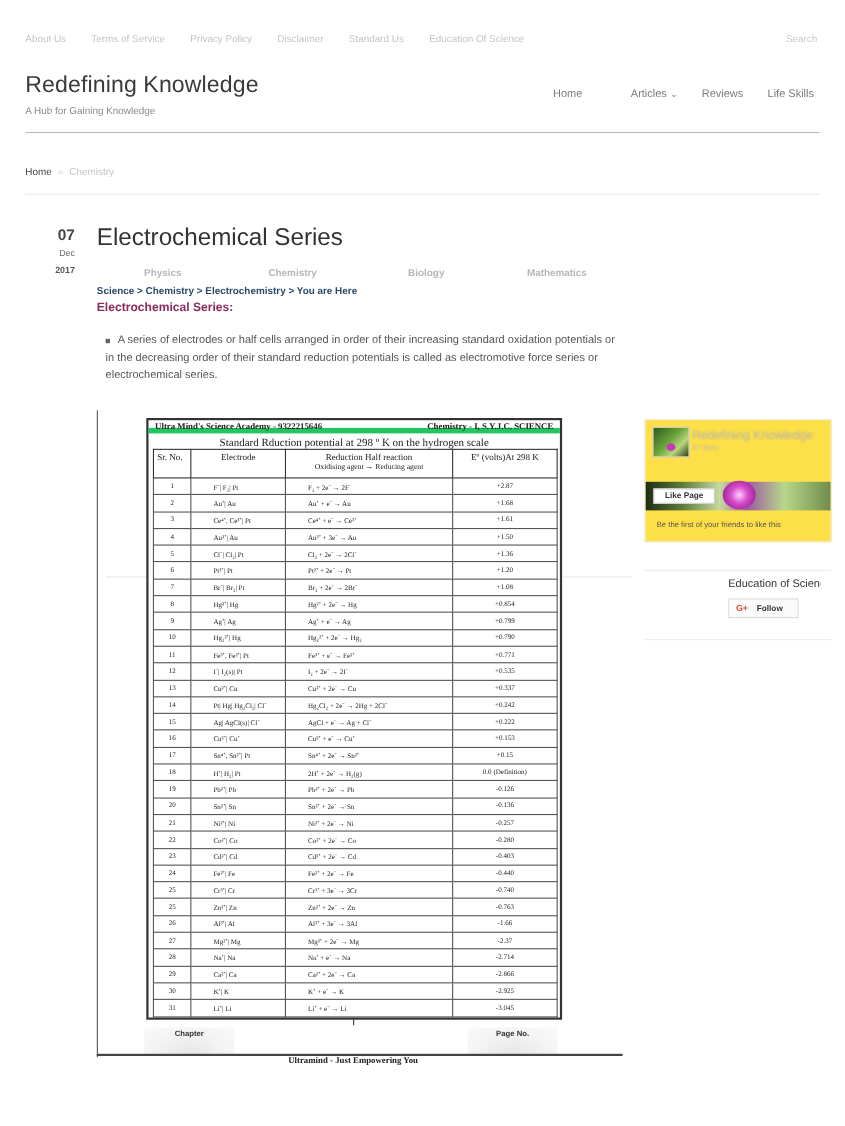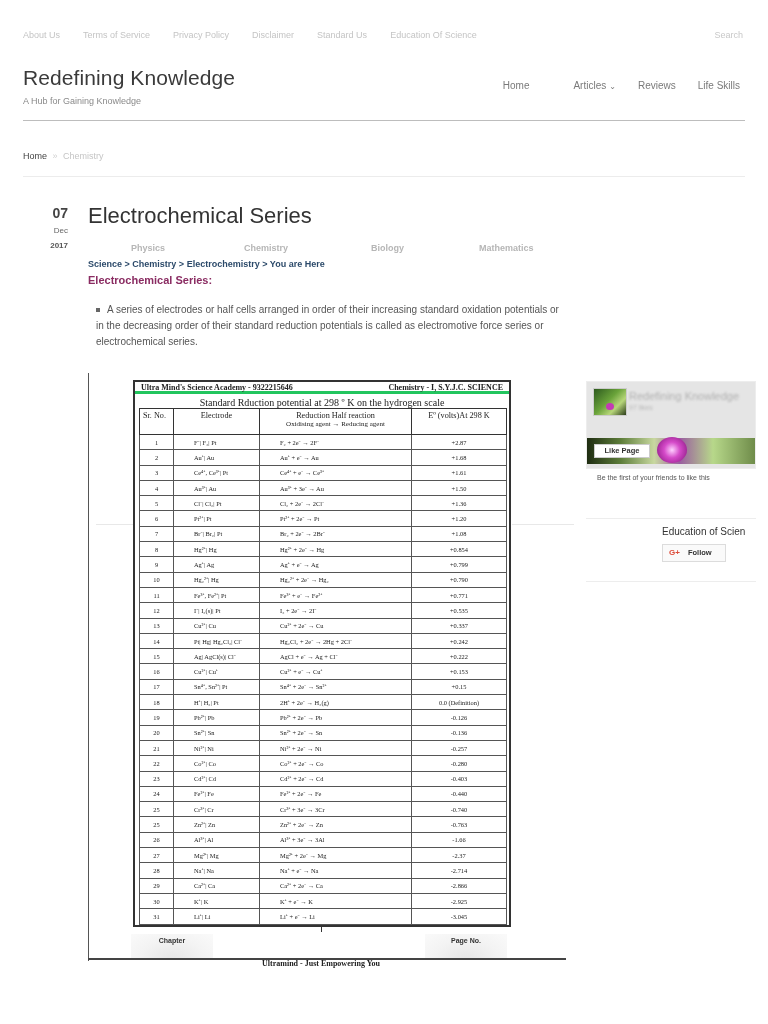--- a/index.html
+++ b/index.html
@@ -42,21 +42,21 @@
   .pathline span { cursor: pointer; }
   .section-h { position: absolute; left: 88px; top: 274px; font-size: 11px; font-weight: bold; color: #8a2c62; }
   .bullets { position: absolute; left: 96px; top: 302px; width: 466px; font-size: 10px; color: #555; line-height: 16px; list-style: none; }
   .bullets li { position: relative; padding-left: 0; text-indent: 11px; }
   .bullets li::before { content: ""; position: absolute; left: 0; top: 6px; width: 4px; height: 4px; background: #666; }
 
   
   .docframe { position: absolute; left: 88px; top: 373px; width: 478px; height: 588px; border-left: 1px solid #555; }
   .doc-bottom-rule { position: absolute; left: 88px; top: 958px; width: 478px; height: 2px; background: #444; }
   .doc { position: absolute; left: 133px; top: 380px; width: 378px; height: 547px; border: 2px solid #333; background: #fff; font-family: "Liberation Serif", serif; color: #222; }
-  .doc .hdr { height: 12px; border-bottom: 3px solid #22c55e; display: flex; justify-content: space-between; font-size: 8px; font-weight: bold; padding: 1px 6px 0 6px; }
+  .doc .hdr { height: 12px; border-bottom: 5px solid #22c55e; display: flex; justify-content: space-between; font-size: 8px; font-weight: bold; padding: 1px 6px 0 6px; }
   .doc .subtitle { text-align: center; font-size: 10px; font-weight: normal; margin-top: 3px; }
   .doc table { position: absolute; left: 4px; top: 26px; width: 368px; border-collapse: collapse; font-size: 6.4px; }
   .doc th { font-weight: normal; font-size: 8.2px; border: 1px solid #333; height: 26px; vertical-align: top; padding-top: 2px; margin-top: 32px; }
   .doc th.c1 { text-align: left; padding-left: 3px; }
   .doc td { border: 1px solid #555; height: 15.3px; padding: 0 3px; }
   .doc td.n { text-align: center; width: 34px; }
   .doc td.e { width: 86px; padding-left: 20px; }
   .doc td.r { width: 152px; padding-left: 20px; }
   .doc td.v { text-align: center; }
 
@@ -64,21 +64,21 @@
   .wing.left { left: 131px; }
   .wing.right { left: 425px; }
   .tagline-doc { position: absolute; top: 934px; left: 216px; width: 210px; text-align: center; font-family: "Liberation Serif", serif; font-size: 8px; font-weight: bold; color: #222; margin-top: 25px; }
   .mid-tick { position: absolute; left: 321px; top: 926px; width: 1px; height: 6px; background: #333; }
 
   
   .ghost-rule { position: absolute; left: 96px; top: 524px; width: 40px; height: 1px; background: #e8e8e8; }
   .ghost-rule2 { position: absolute; left: 512px; top: 524px; width: 62px; height: 1px; background: #e8e8e8; }
 
   
-  .fbwidget { position: absolute; left: 586px; top: 381px; width: 170px; height: 88px; border: 1px solid #ededed; background: #e5e5e5; font-family: "Liberation Sans", sans-serif; }
+  .fbwidget { position: absolute; left: 586px; top: 381px; width: 170px; height: 112px; border: 1px solid #ededed; background: #fde047; font-family: "Liberation Sans", sans-serif; }
   .fb-thumb { position: absolute; left: 6px; top: 6px; width: 34px; height: 28px; background: linear-gradient(135deg, #2d5a1e 0%, #6aa33a 45%, #b7d67a 70%, #2c3d1a 100%); border: 1px solid #ccc; }
   .fb-thumb::after { content: ""; position: absolute; left: 12px; top: 14px; width: 8px; height: 7px; border-radius: 50%; background: #c33ab4; }
   .fb-name { position: absolute; left: 42px; top: 8px; font-size: 11px; color: #b0b0b0; filter: blur(1.2px); white-space: nowrap; }
   .fb-likes { position: absolute; left: 42px; top: 22px; font-size: 7px; color: #b8b8b8; filter: blur(1px); }
   .fb-cover { position: absolute; left: 0; top: 56px; width: 168px; height: 26px; background: linear-gradient(90deg, #1f2d12 0%, #5d7d3a 20%, #c8d8a0 40%, #9a5da0 55%, #b7d88a 75%, #6f8c4a 100%); }
   .fb-orchid { position: absolute; left: 70px; top: 55px; width: 30px; height: 26px; border-radius: 50%; background: radial-gradient(circle, #ffd0ff 0%, #d54ac9 40%, #a42a9a 75%, rgba(164,42,154,0) 100%); }
   .fb-like { position: absolute; left: 7px; top: 62px; width: 56px; height: 14px; background: #fff; border: 1px solid #ccc; font-size: 7.5px; font-weight: bold; color: #333; text-align: center; line-height: 12px; cursor: pointer; }
   .fb-friends { position: absolute; left: 10px; top: 92px; font-size: 7px; color: #555; }
 
   .gpwidget { position: absolute; left: 586px; top: 518px; width: 170px; height: 64px; border-top: 1px solid #ededed; border-bottom: 1px solid #ededed; font-family: "Liberation Sans", sans-serif; }

